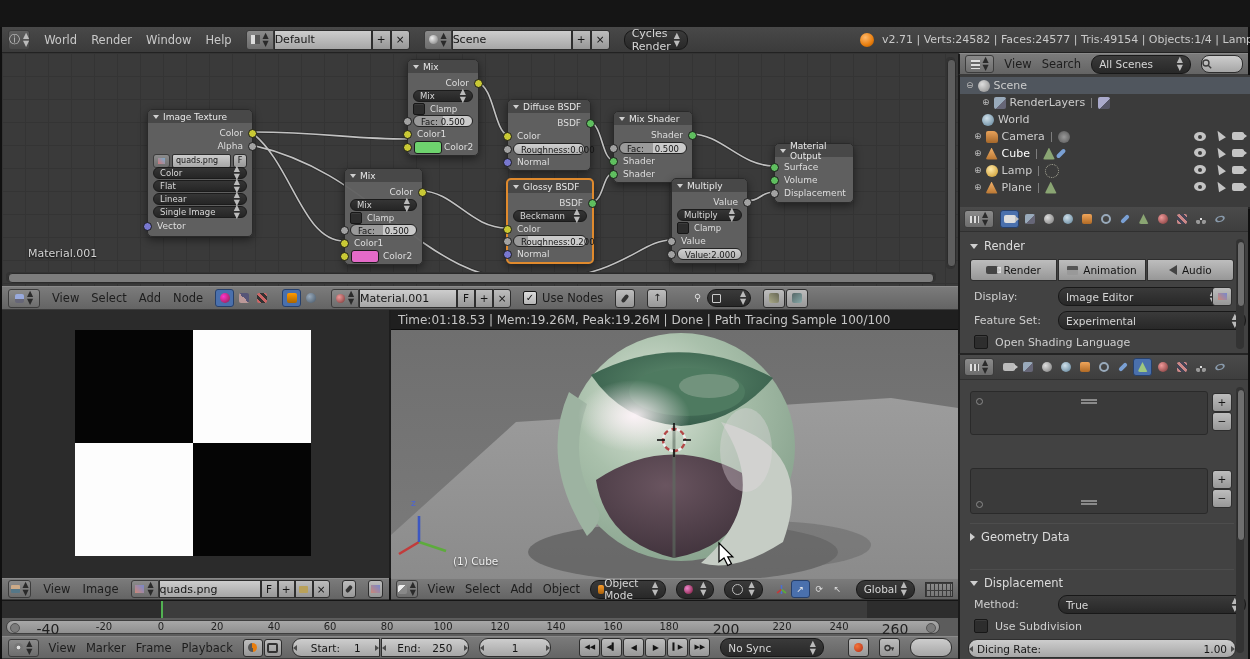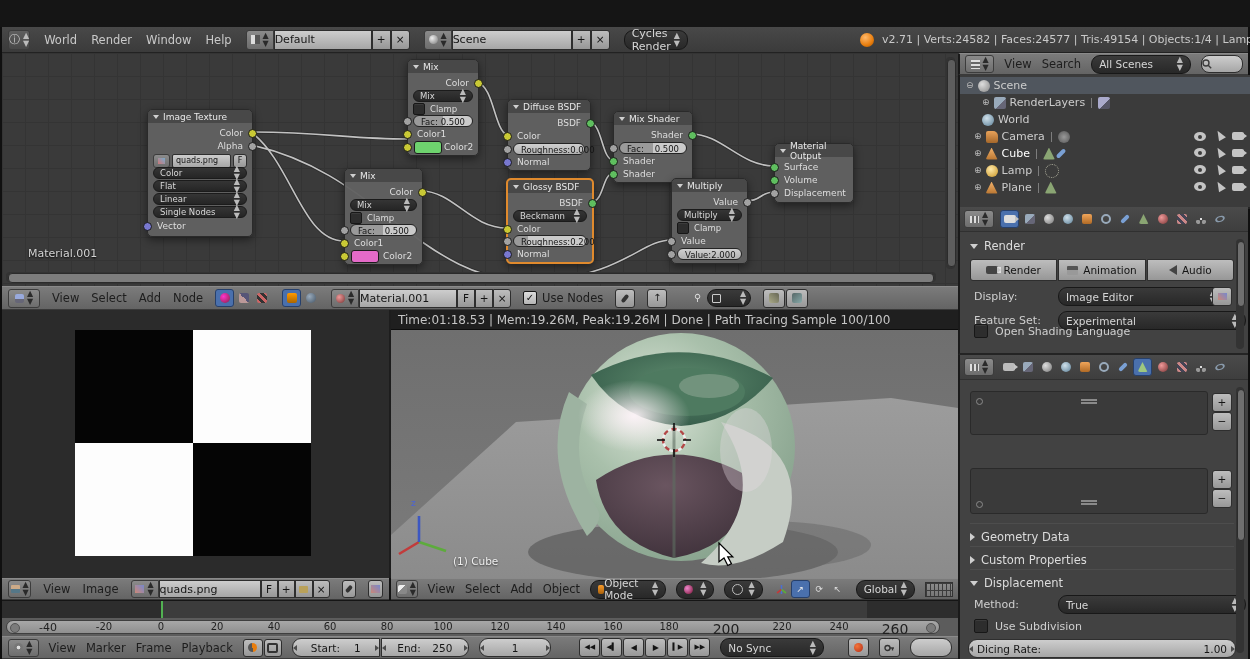--- a/index.html
+++ b/index.html
@@ -188,21 +188,21 @@
       </div>
     <div class="nw dd" style="top:70px;">
         <span>Flat</span>
         <span class="updown l">▲<br>▼</span>
       </div>
     <div class="nw dd" style="top:83px;">
         <span>Linear</span>
         <span class="updown l">▲<br>▼</span>
       </div>
     <div class="nw dd" style="top:96px;">
-        <span>Single Nodes</span>
+        <span>Single Image</span>
         <span class="updown l">▲<br>▼</span>
       </div>
     <span class="nlab l" style="top:110px;">Vector</span>
     <span class="sk" style="left:-5px;top:112px;background:#7878d0;"></span>
   </div>
 
   <div class="node" style="left:405px;top:6px;width:70px;height:95px;">
     <div class="nt">
         <span class="tri-dn"></span>
         <span>Mix</span>
@@ -594,21 +594,21 @@
 </div>
 
 <div class="abs" style="left:2px;top:600px;width:956px;height:18px;background:#2d2d2d;border-top:1px solid #151515;">
   <div class="abs" style="left:159px;top:0;width:706px;height:18px;background:#3c3c3c;"></div>
   <div class="abs" style="left:159px;top:0;width:2px;height:18px;background:#52b152;"></div>
 </div>
 <div class="abs" style="left:2px;top:618px;width:956px;height:18px;background:#5c5c5c;">
   <div class="abs" style="left:4px;top:2px;width:934px;height:14px;background:linear-gradient(#a8a8a8,#8f8f8f);border-radius:7px;border:1px solid #3f3f3f;box-sizing:border-box;"></div>
   <span class="abs" style="left:8px;top:5px;width:8px;height:8px;border-radius:50%;background:#7b7b7b;border:1px solid #555;"></span>
   <span class="abs" style="left:924px;top:5px;width:8px;height:8px;border-radius:50%;background:#7b7b7b;border:1px solid #555;"></span>
-  <span class="abs" style="left:46px;top:3px;transform:translateX(-50%);font-size:11px;color:#1f1f1f;">-40</span>
+  <span class="abs" style="left:46px;top:3px;transform:translateX(-50%);font-size:14px;color:#1f1f1f;">-40</span>
   <span class="abs" style="left:102px;top:3px;transform:translateX(-50%);font-size:10px;color:#1f1f1f;">-20</span>
   <span class="abs" style="left:159px;top:3px;transform:translateX(-50%);font-size:10px;color:#1f1f1f;">0</span>
   <span class="abs" style="left:215px;top:3px;transform:translateX(-50%);font-size:10px;color:#1f1f1f;">20</span>
   <span class="abs" style="left:272px;top:3px;transform:translateX(-50%);font-size:10px;color:#1f1f1f;">40</span>
   <span class="abs" style="left:328px;top:3px;transform:translateX(-50%);font-size:10px;color:#1f1f1f;">60</span>
   <span class="abs" style="left:385px;top:3px;transform:translateX(-50%);font-size:10px;color:#1f1f1f;">80</span>
   <span class="abs" style="left:441px;top:3px;transform:translateX(-50%);font-size:10px;color:#1f1f1f;">100</span>
   <span class="abs" style="left:498px;top:3px;transform:translateX(-50%);font-size:10px;color:#1f1f1f;">120</span>
   <span class="abs" style="left:554px;top:3px;transform:translateX(-50%);font-size:10px;color:#1f1f1f;">140</span>
   <span class="abs" style="left:611px;top:3px;transform:translateX(-50%);font-size:10px;color:#1f1f1f;">160</span>
@@ -846,21 +846,21 @@
     <span class="updown l">▲<br>▼</span>
   </div>
   <div class="btnl" style="position:absolute;left:252px;top:80px;width:18px;height:17px;">
       <span style="width:9px;height:7px;background:linear-gradient(45deg,#c87,#78c);display:inline-block;"></span>
     </div>
   <span class="plabel" style="position:absolute;left:14px;top:107px;">Feature Set:</span>
   <div class="ddk" style="position:absolute;left:98px;top:104px;width:172px;height:17px;justify-content:space-between;">
     <span style="font-size:10.5px;">Experimental</span>
     <span class="updown l">▲<br>▼</span>
   </div>
-  <div class="flex" style="position:absolute;left:14px;top:117px;gap:7px;">
+  <div class="flex" style="position:absolute;left:14px;top:128px;gap:7px;">
     <span class="cb"></span>
     <span class="plabel">Open Shading Language</span>
   </div>
   <div class="scroll" style="right:4px;top:32px;width:8px;height:110px;">
     <div class="thumb" style="left:1px;top:2px;width:6px;height:64px;"></div>
   </div>
 </div>
 
 <div class="abs" style="left:958px;top:355px;width:290px;height:304px;background:#424242;border-left:2px solid #1a1a1a;box-sizing:border-box;">
   <div class="flex" style="height:24px;gap:2px;padding:0 4px;background:linear-gradient(#4a4a4a,#3e3e3e);border-bottom:1px solid #303030;">
@@ -935,24 +935,20 @@
       <span class="glyph">+</span>
     </div>
   <div class="btnl sideb" style="left:252px;top:134px;">
       <span class="glyph">−</span>
     </div>
 
   <div class="phead" style="position:absolute;left:10px;top:168px;border-top:1px solid #4d4d4d;width:264px;padding-top:6px;">
     <span class="tri-rt"></span>
     <span>Geometry Data</span>
   </div>
-  <div class="phead" style="position:absolute;left:10px;top:191px;border-top:1px solid #4d4d4d;width:264px;padding-top:6px;">
-    <span class="tri-rt"></span>
-    <span>Custom Properties</span>
-  </div>
   <div class="phead" style="position:absolute;left:10px;top:214px;border-top:1px solid #4d4d4d;width:264px;padding-top:6px;">
     <span class="tri-dn"></span>
     <span>Displacement</span>
   </div>
 
   <span class="plabel" style="position:absolute;left:14px;top:243px;">Method:</span>
   <div class="ddk" style="position:absolute;left:98px;top:240px;width:172px;height:17px;justify-content:space-between;gap:21px;">
     <span style="font-size:10.5px;">True</span>
     <span class="updown l">▲<br>▼</span>
   </div>

